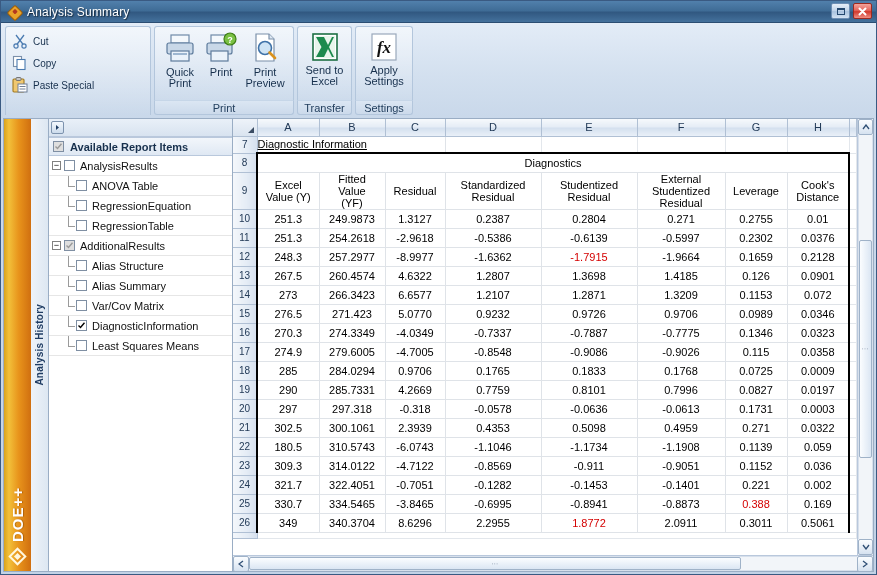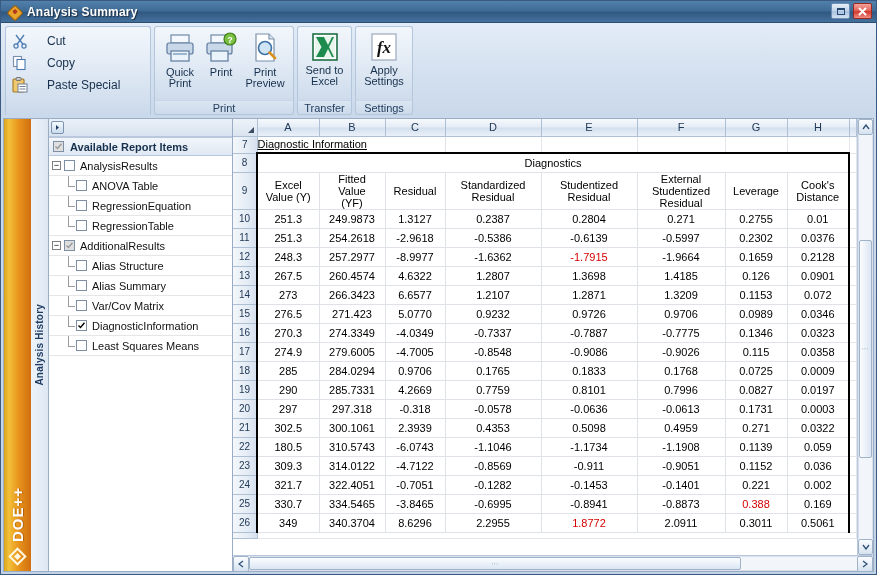--- a/index.html
+++ b/index.html
@@ -31,21 +31,21 @@
   }
   .tb-logo .dia{
     position:absolute;left:0;top:0;width:10px;height:10px;margin:2px;
     background:#e8a32a;border:1px solid #9b5d0a;transform:rotate(45deg);border-radius:2px;
   }
   .tb-logo .dia:after{
     content:"";position:absolute;left:2px;top:2px;width:4px;height:4px;
     background:#b2381f;border-radius:1px;
   }
   .tb-title{
-    color:#ffffff;font-size:12px;font-weight:bold;
+    color:#ffffff;font-size:12px;font-weight:normal;
     text-shadow:1px 1px 1px rgba(0,0,0,.55);
     letter-spacing:.2px;
   }
   .tb-btns{position:absolute;right:4px;top:2px;display:flex;gap:3px;}
   .tb-btn{
     width:19px;height:16px;border:1px solid #6d8eb4;border-radius:2px;
     background:linear-gradient(to bottom,#e5eef8 0%,#c3d5ea 45%,#a9c2de 55%,#d3e2f2 100%);
     display:flex;align-items:center;justify-content:center;box-sizing:border-box;
   }
   .tb-btn.close{
@@ -78,21 +78,21 @@
     box-sizing:border-box;padding:0 6px;
   }
   .btn-big{
     width:58px;display:flex;flex-direction:column;align-items:center;justify-content:flex-start;
     padding-top:3px;cursor:default;
   }
   .btn-big .lbl{font-size:11px;color:#17304d;text-align:center;line-height:11px;margin-top:3px;}
   .btn-small{
     display:flex;align-items:center;height:22px;padding:0 4px 0 2px;cursor:default;
   }
-  .btn-small .lbl{font-size:12px;color:#17304d;margin-left:19px;}
+  .btn-small .lbl{font-size:10px;color:#17304d;margin-left:5px;}
   .col-small{display:flex;flex-direction:column;justify-content:flex-start;padding-top:1px;}
   .ico{display:block;}
 
   
   .main{flex:1;display:flex;min-height:0;padding:0 2px 2px 2px;box-sizing:border-box;}
 
   
   .leftbar{
     flex:0 0 28px;width:28px;position:relative;box-sizing:border-box;
     border:1px solid #9aadc4;border-right:none;

